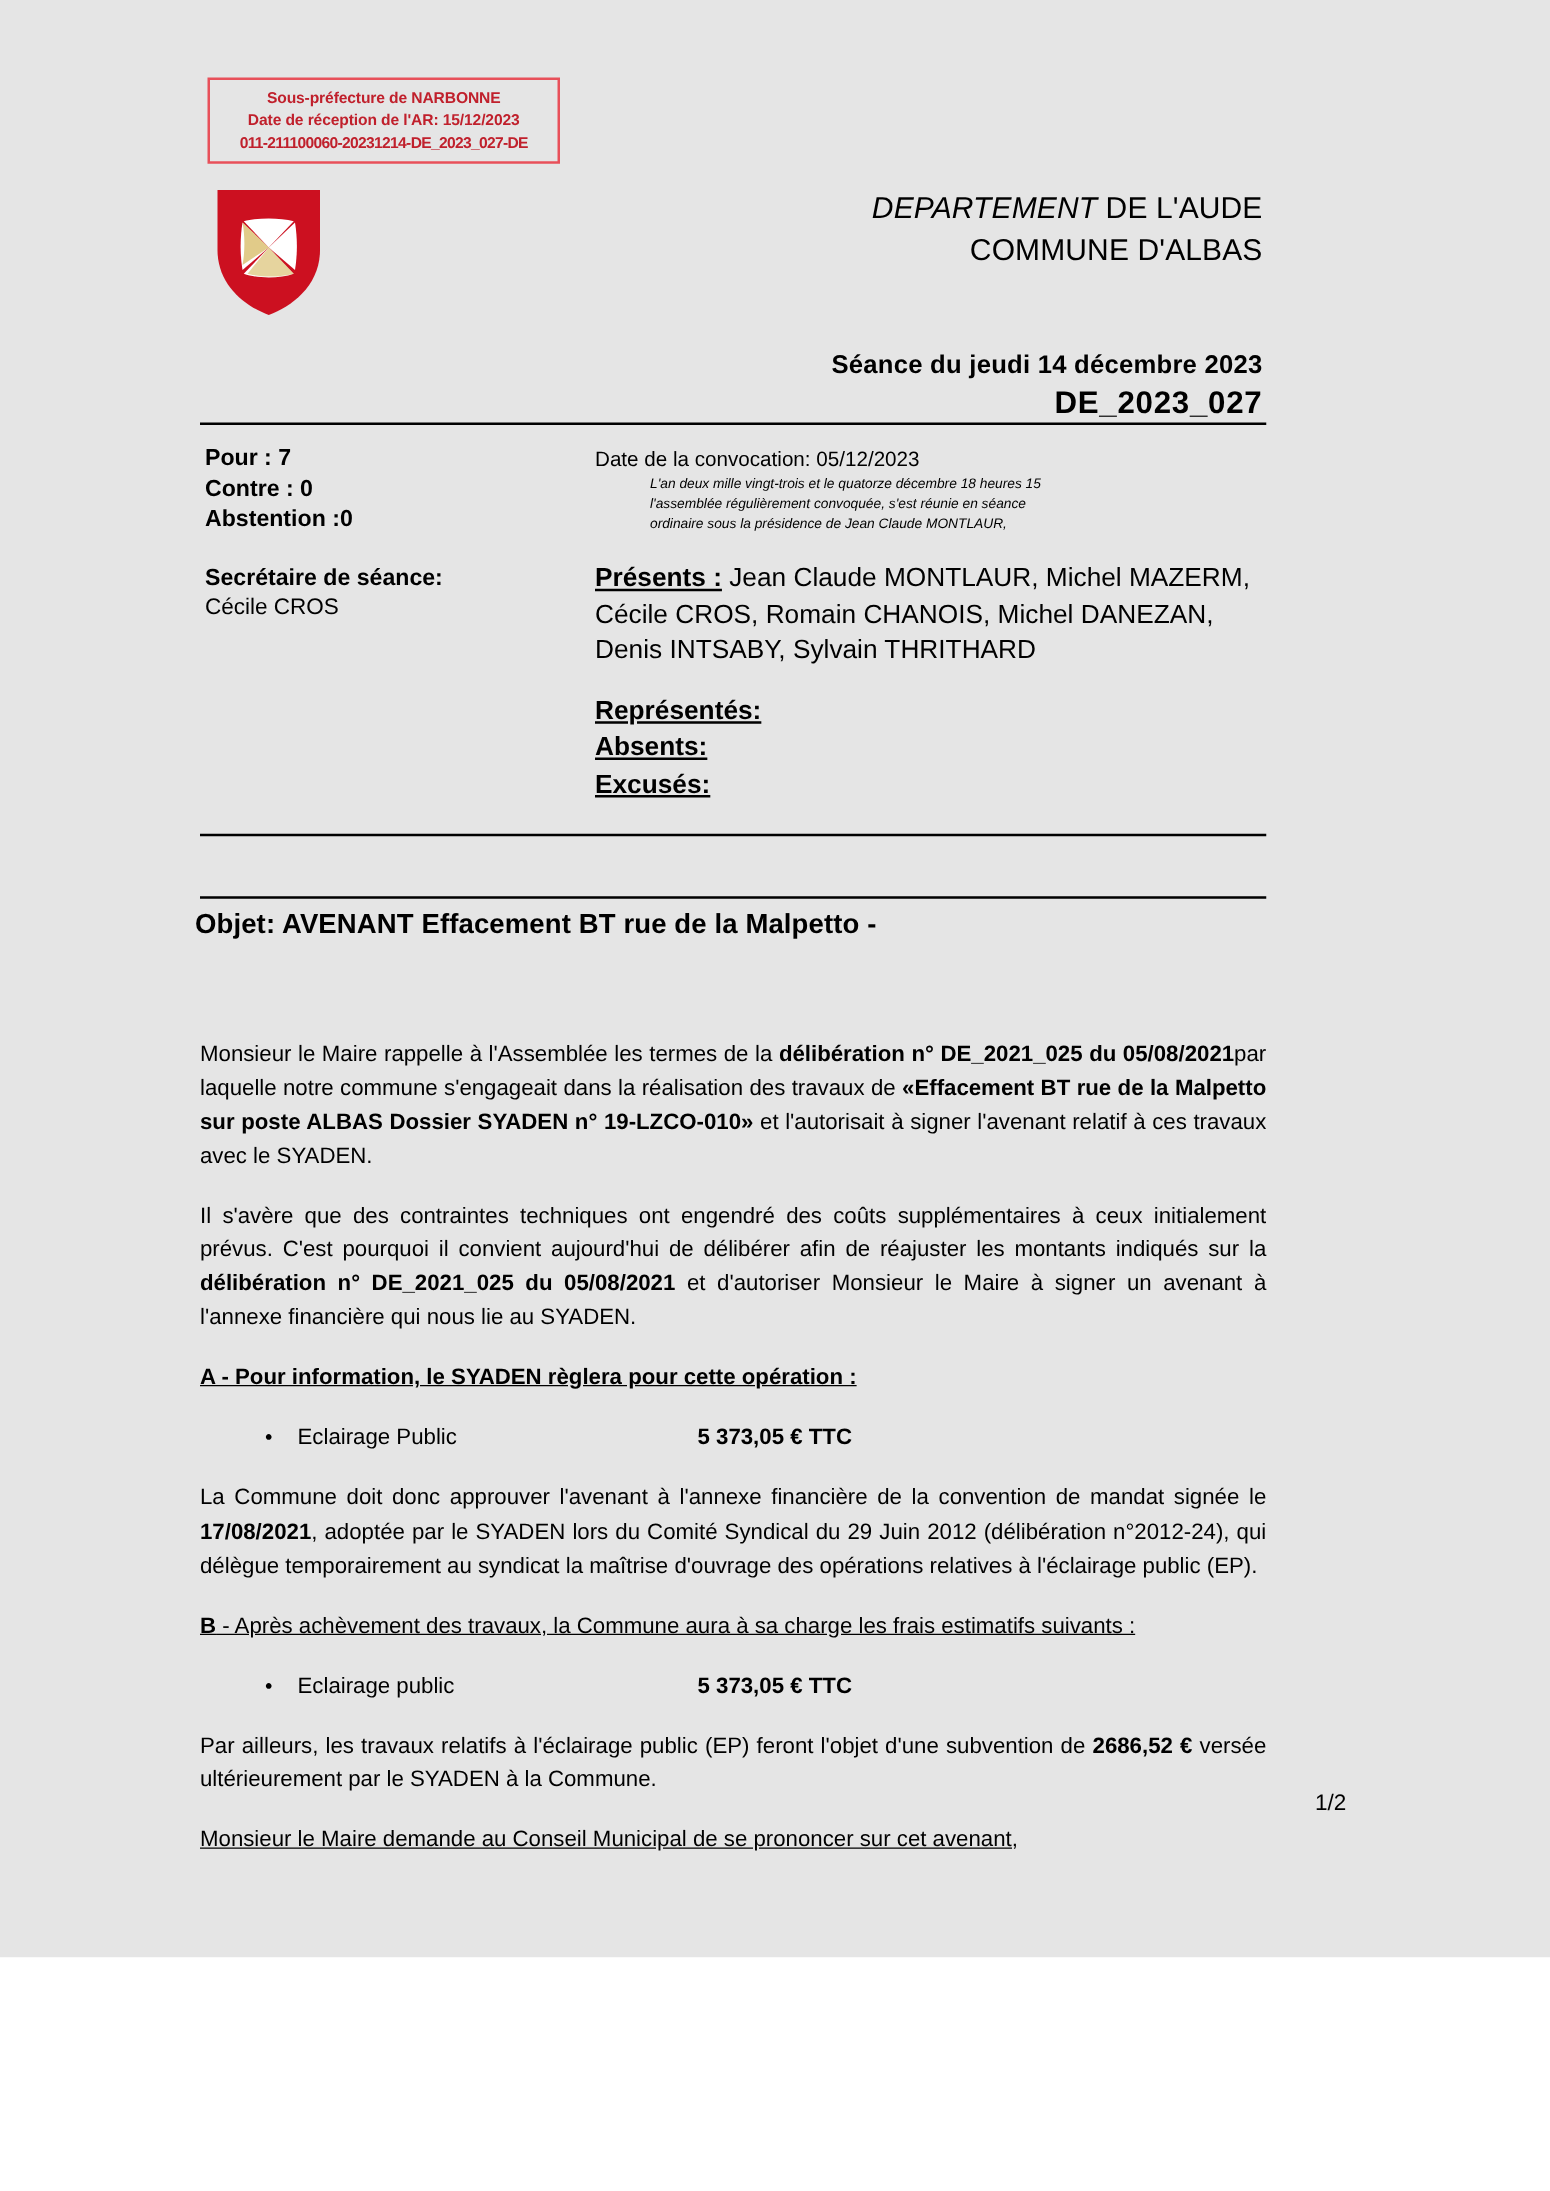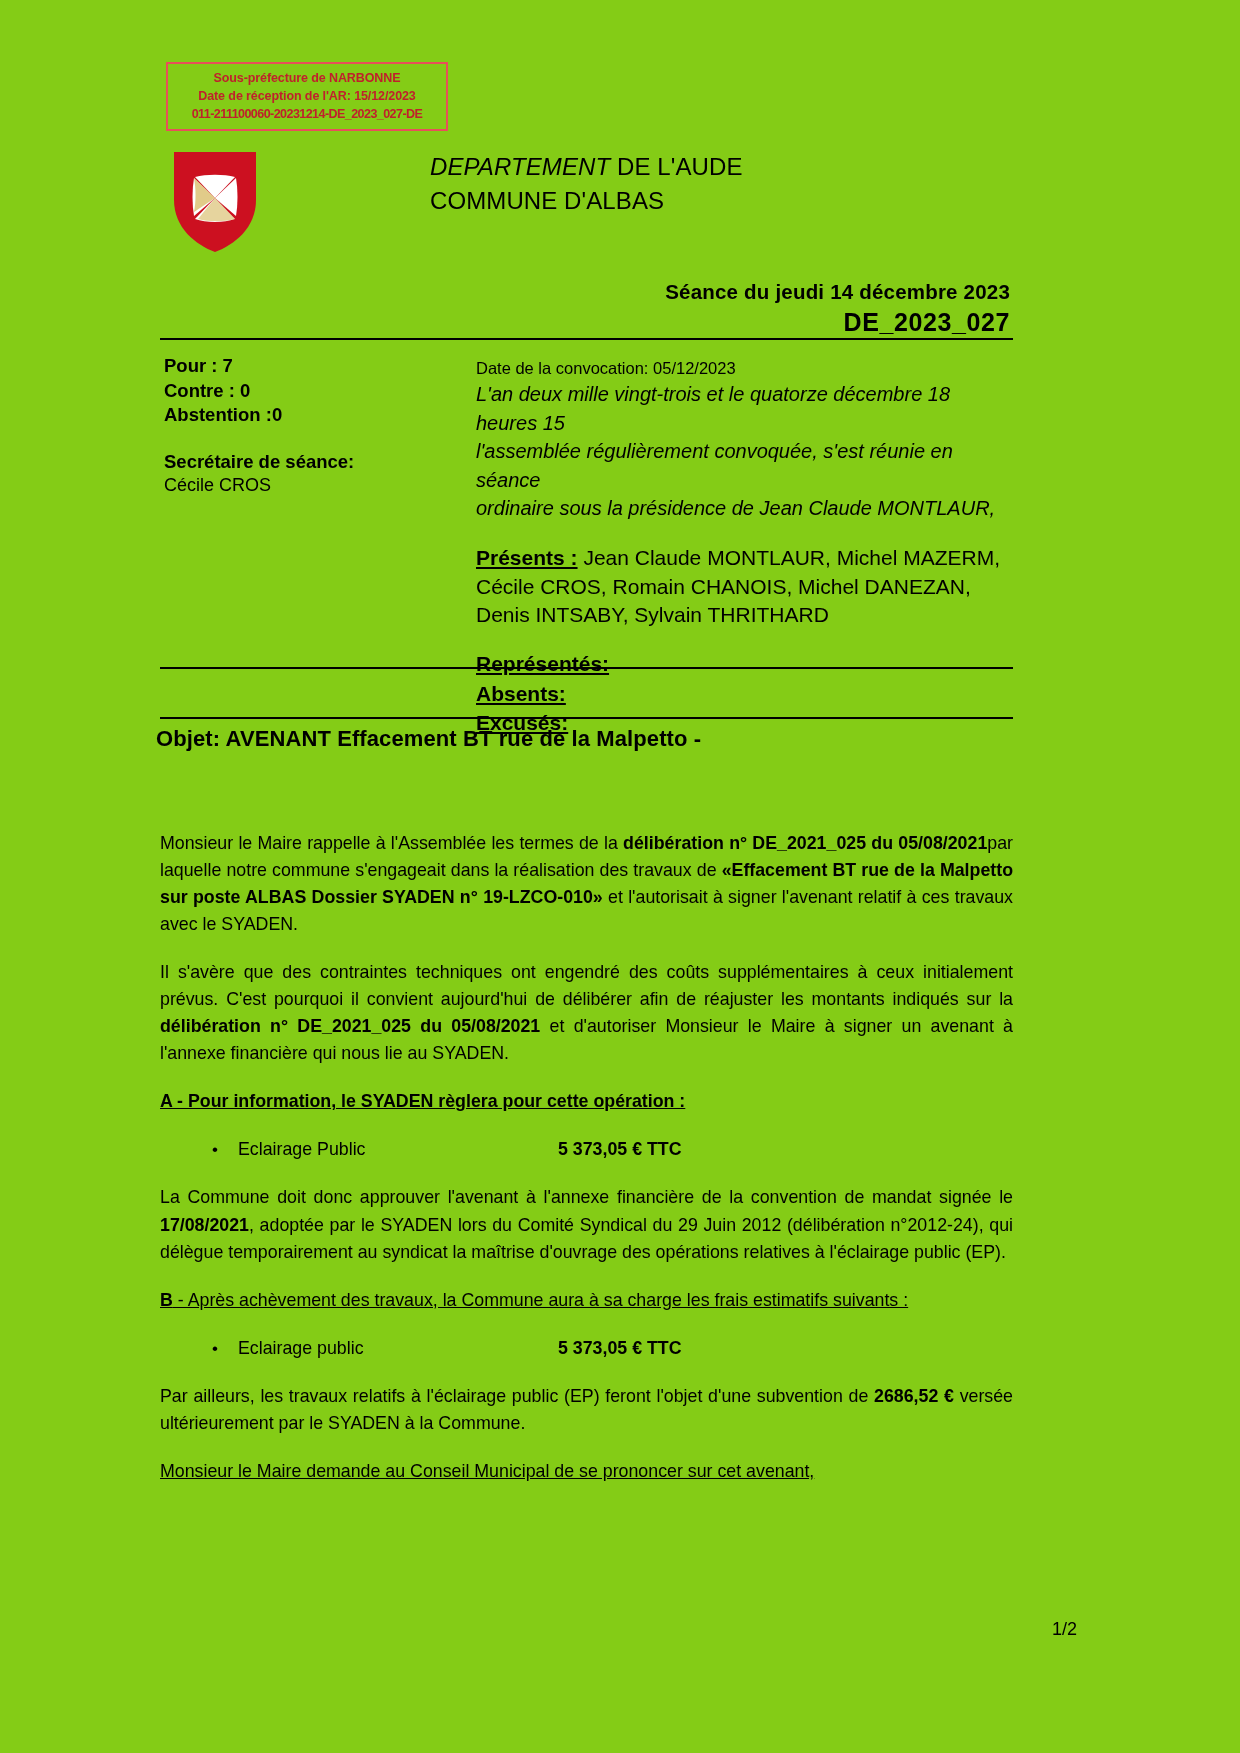--- a/index.html
+++ b/index.html
@@ -8,23 +8,23 @@
     padding: 0;
     background: #ffffff;
   }
   body {
     font-family: "Liberation Sans", sans-serif;
     color: #000000;
   }
   .page {
     position: relative;
     width: 1240px;
-    height: 1753px;
+    height: 1566px;
     margin: 0 auto;
-    background: #84cc16;
+    background: #e5e5e5;
     box-sizing: border-box;
     overflow: hidden;
   }
 
   
   .stamp {
     position: absolute;
     left: 166px;
     top: 62px;
     width: 282px;
@@ -52,21 +52,21 @@
     width: 86px;
     height: 104px;
   }
 
   
   .dept-block {
     position: absolute;
     left: 430px;
     top: 150px;
     width: 580px;
-    text-align: left;
+    text-align: right;
     font-size: 24px;
     line-height: 1.42;
     letter-spacing: 0.1px;
   }
   .dept-block .italic-word { font-style: italic; }
 
   .seance-block {
     position: absolute;
     left: 430px;
     top: 280px;
@@ -106,23 +106,24 @@
     left: 476px;
     top: 358px;
     width: 540px;
   }
   .conv-line {
     font-size: 16.5px;
     line-height: 1.3;
   }
   .conv-italic {
     font-style: italic;
-    font-size: 20px;
+    font-size: 11px;
     line-height: 1.42;
     margin-top: 1px;
+    margin-left: 44px;
   }
   .presents {
     margin-top: 22px;
     font-size: 21px;
     line-height: 1.36;
   }
   .presents .lbl { font-weight: bold; text-decoration: underline; text-align: right; }
   .roll {
     margin-top: 20px;
     font-size: 21px;

